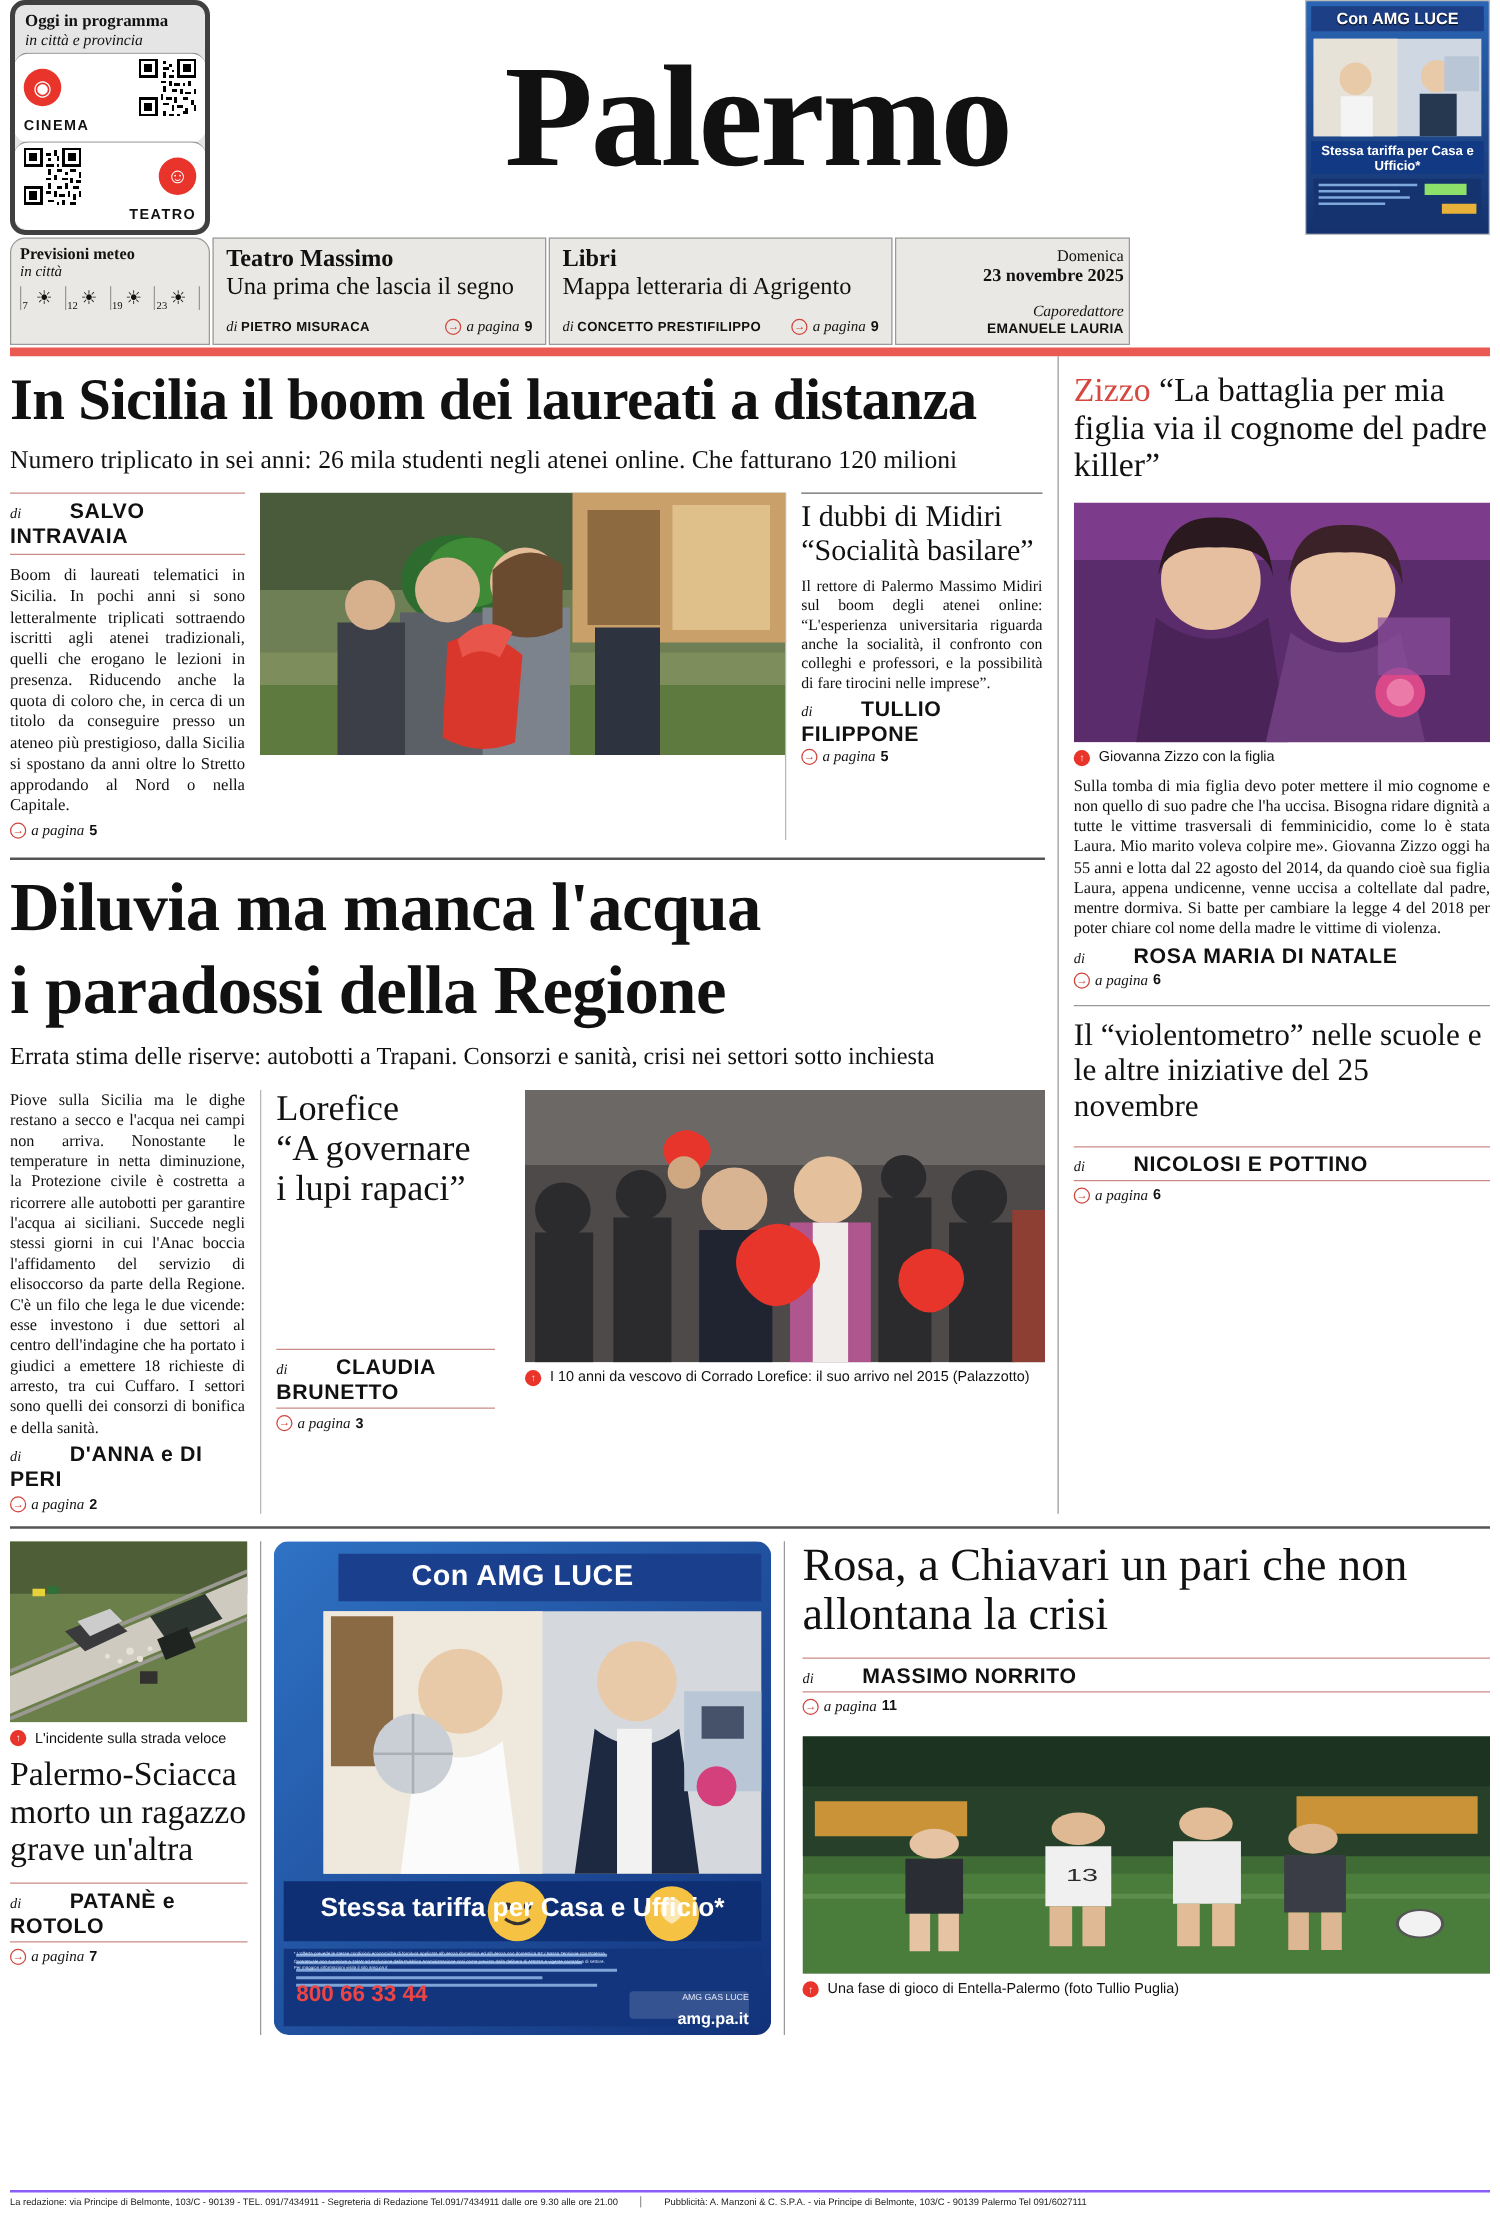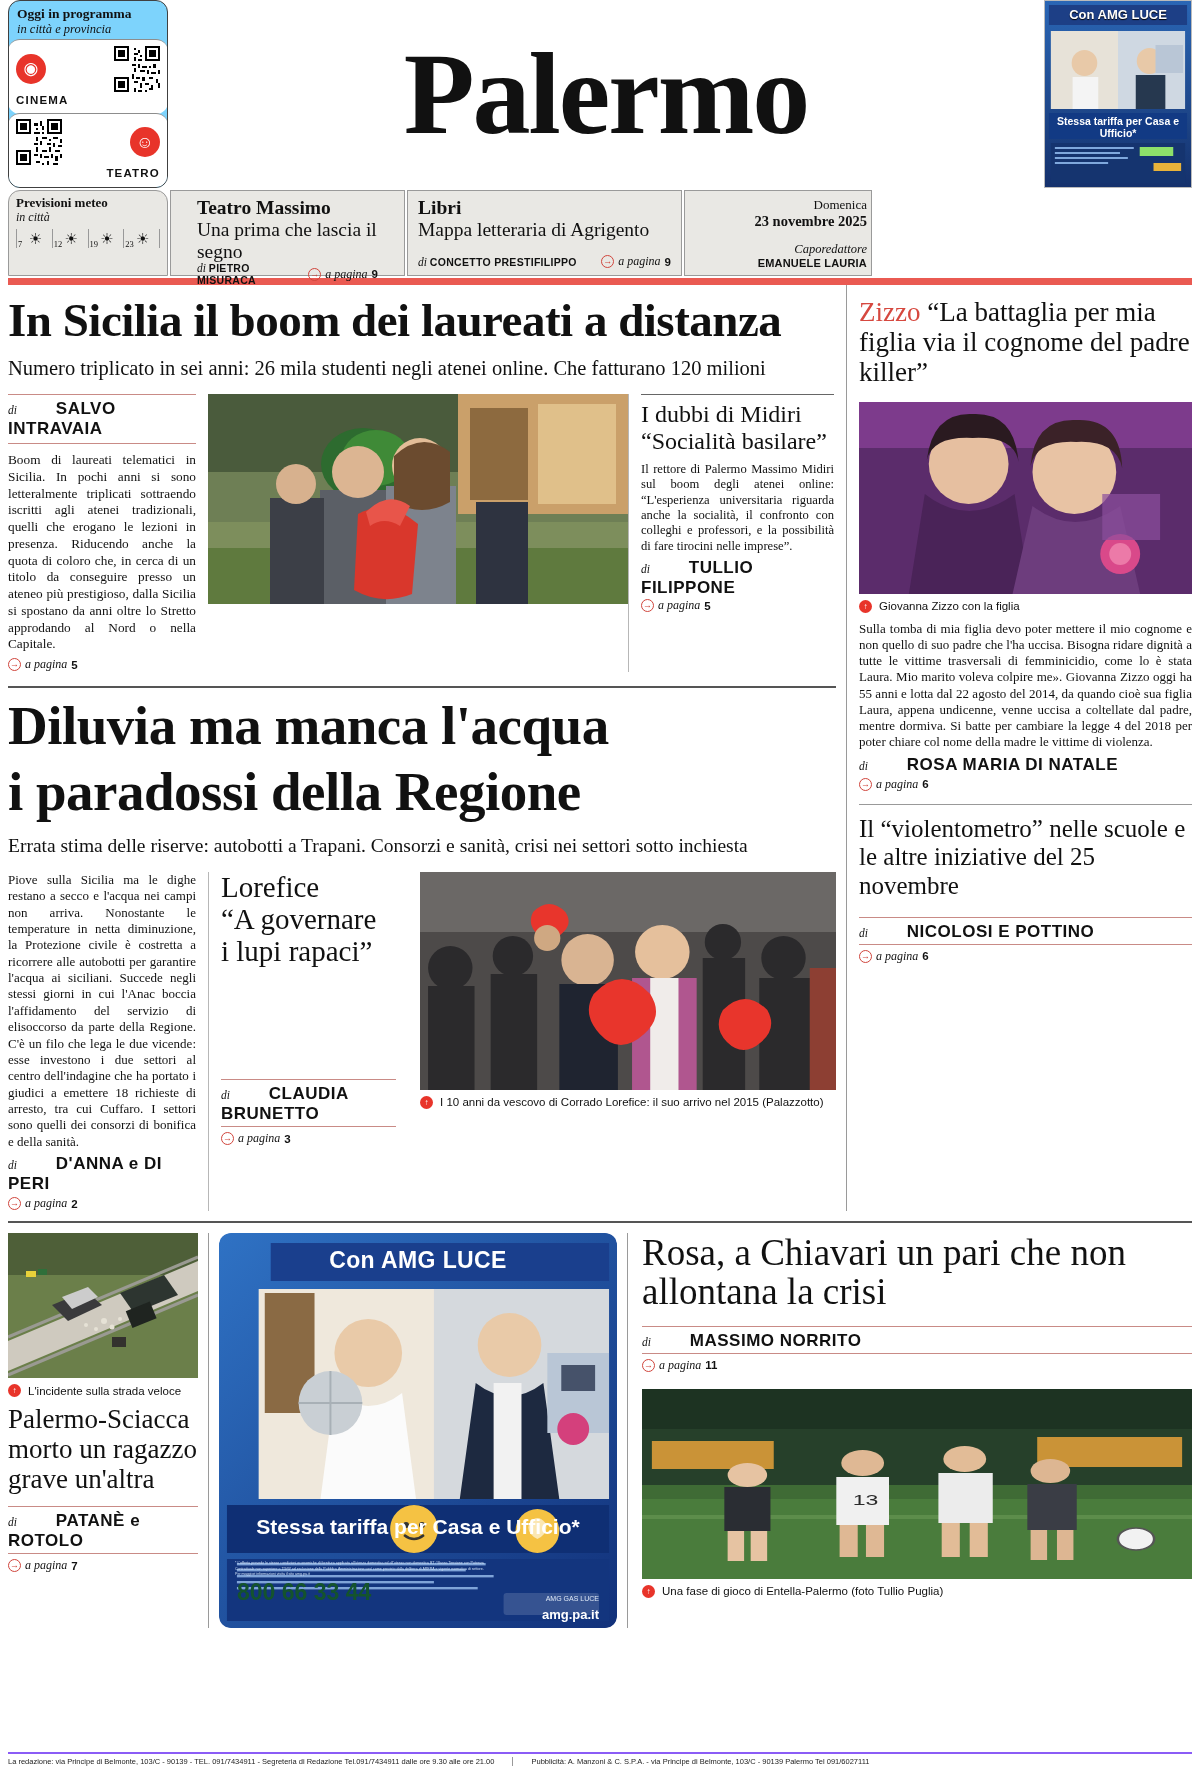--- a/index.html
+++ b/index.html
@@ -10,22 +10,22 @@
     font-family:"Liberation Serif", serif;
     color:#111;
     position:relative;
     overflow:hidden;
   }
   .page { width:1200px; height:1770px; position:relative; padding:0 8px; }
 
   
   .topstrip { display:flex; height:188px; align-items:stretch; }
   .promo-box {
-    width:160px; border:1px solid #404040; border-radius:12px;
-    background:#7dd3fc; display:flex; flex-direction:column;
+    width:160px; border:4px solid #404040; border-radius:12px;
+    background:#e5e5e5; display:flex; flex-direction:column;
     overflow:hidden;
   }
   .promo-head { padding:6px 8px 4px 8px; }
   .promo-head .t1 { font-weight:bold; font-size:13.5px; line-height:1.1; }
   .promo-head .t2 { font-style:italic; font-size:12.5px; line-height:1.15; }
   .promo-cell {
     flex:1; border-top:1px solid #8d8d8d; border-radius:12px;
     background:#fff; margin:-1px -1px 0 -1px; position:relative;
     display:flex; flex-direction:column; justify-content:center;
   }
@@ -57,21 +57,21 @@
   .hb-cell { background:#e9e8e4; border:1px solid #9a9a9a; position:relative; }
   .hb-weather { width:160px; border-radius:12px 12px 0 0; padding:5px 7px; }
   .hb-weather .t1 { font-weight:bold; font-size:13px; line-height:1.1; }
   .hb-weather .t2 { font-style:italic; font-size:12px; line-height:1.2; }
   .wrow { display:flex; margin-top:4px; }
   .wcell { flex:1; border-left:1px solid #999; padding:1px 0 0 2px; text-align:center; position:relative;}
   .wcell:last-child { border-right:1px solid #999; }
   .wsun { font-size:15px; line-height:1; }
   .wtemp { font-size:8.5px; position:absolute; left:1px; bottom:-1px; }
 
-  .hb-teatro { width:235px; margin-left:2px; padding:6px 26px; display:flex; flex-direction:column; }
+  .hb-teatro { width:267px; margin-left:2px; padding:6px 10px; display:flex; flex-direction:column; }
   .hb-libri  { width:275px; margin-left:2px; padding:6px 10px; display:flex; flex-direction:column; }
   .hb-title { font-size:19.5px; font-weight:bold; line-height:1.12; }
   .hb-sub   { font-size:19.5px; line-height:1.12; font-weight:normal; }
   .hb-foot  { margin-top:auto; display:flex; align-items:center; justify-content:space-between;
               font-size:11.5px; }
   .hb-foot .by { font-style:italic; }
   .hb-foot .by b { font-family:"Liberation Sans",sans-serif; font-size:10.5px; letter-spacing:0.3px; font-style:normal;}
   .pagelink { display:flex; align-items:center; gap:4px; font-style:italic; font-size:12px; white-space:nowrap; }
   .arrowdot {
     width:13px; height:13px; border-radius:50%; border:1.3px solid #d0453c;
@@ -646,21 +646,21 @@
           <path d="M312 290 q8 -10 16 0 q4 10 -8 16 q-12 -6 -8 -16 z" fill="#fff" opacity="0.6"></path>
           <circle cx="196" cy="296" r="24" fill="#f5c243"></circle>
           <circle cx="188" cy="292" r="3" fill="#333"></circle>
             <circle cx="204" cy="292" r="3" fill="#333"></circle>
           <path d="M186 302 q10 8 20 0" stroke="#333" stroke-width="2.4" fill="none"></path>
           <rect x="286" y="360" width="96" height="22" rx="3" fill="#ffffff" opacity="0.15"></rect>
         </svg>
         <div style="position:absolute;top:14px;left:0;right:0;text-align:center;font-family:'Liberation Sans',sans-serif;font-weight:bold;font-size:23px;color:#fff;letter-spacing:0.4px;">Con AMG LUCE</div>
         <div style="position:absolute;top:282px;left:0;right:0;text-align:center;font-family:'Liberation Sans',sans-serif;font-weight:bold;font-size:21px;color:#fff;">Stessa tariffa per Casa e Ufficio*</div>
         <div style="position:absolute;top:328px;left:16px;width:254px;font-family:'Liberation Sans',sans-serif;font-size:3.6px;line-height:1.5;color:#cfe0f5;">* L'offerta prevede le stesse condizioni economiche di fornitura applicata all'utenza domestica ed all'utenza non domestica BT / Bassa Tensione con Potenza Contrattuale non superiore a 15kW ad esclusione della Pubblica Amministrazione così come previsto dalla delibera di ARERA e vigente normativa di settore. Per maggiori informazioni visita il sito amg.pa.it</div>
-        <div style="position:absolute;bottom:22px;left:18px;font-family:'Liberation Sans',sans-serif;font-weight:bold;font-size:23px;color:#14532d;">800 66 33 44</div>
+        <div style="position:absolute;bottom:22px;left:18px;font-family:'Liberation Sans',sans-serif;font-weight:bold;font-size:18px;color:#ef4444;">800 66 33 44</div>
         <div style="position:absolute;bottom:6px;right:18px;font-family:'Liberation Sans',sans-serif;font-weight:bold;font-size:13px;color:#fff;">amg.pa.it</div>
         <div style="position:absolute;bottom:26px;right:18px;font-family:'Liberation Sans',sans-serif;font-size:7px;color:#dfe9f7;">AMG GAS LUCE</div>
       </div>
     </div>
 
     <div class="bcol3">
       <div class="b-head-big">Rosa, a Chiavari un pari che non allontana la crisi</div>
       <div class="rule-thin" style="border-color:#c98b86;margin-top:14px;"></div>
       <div class="byline" style="padding-bottom:2px;">
         <span>di</span>

